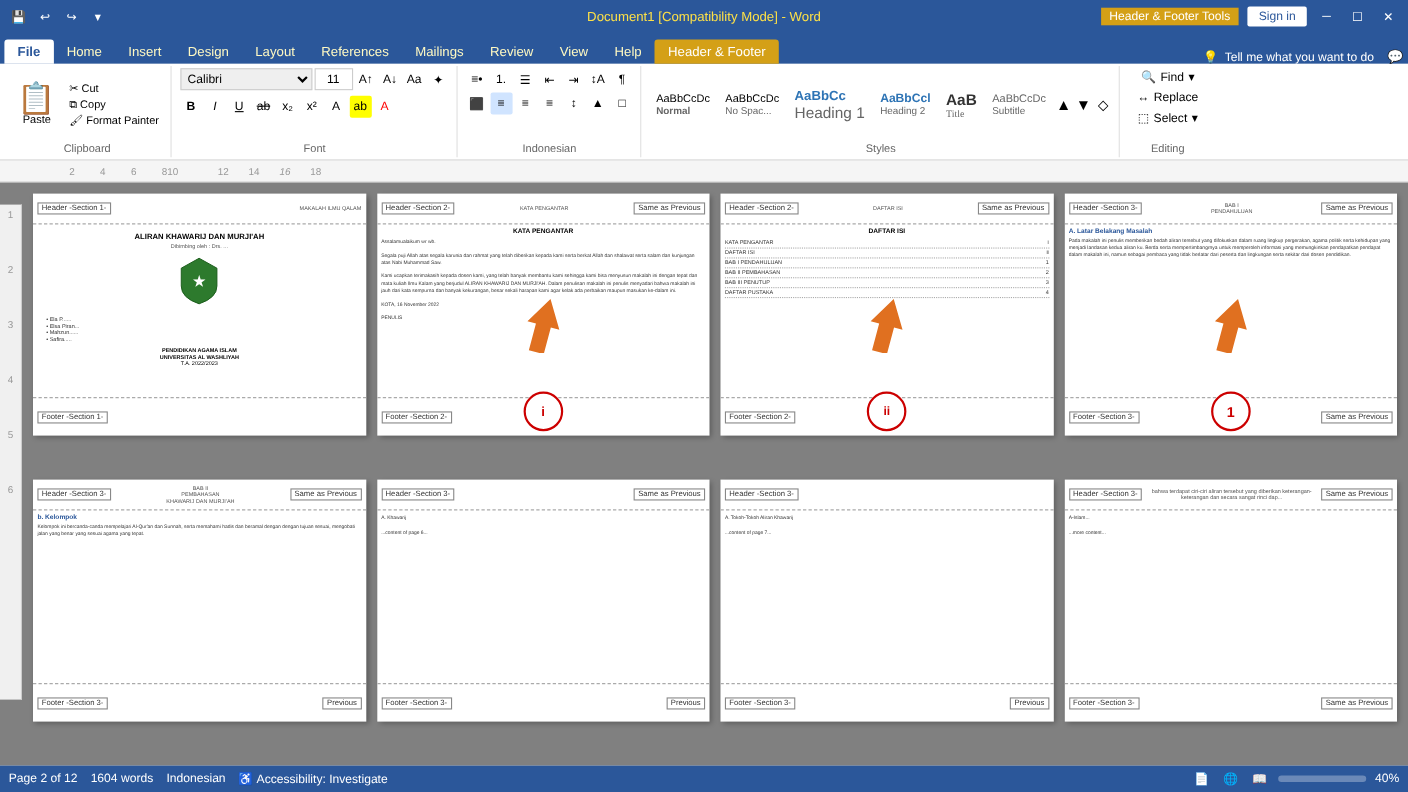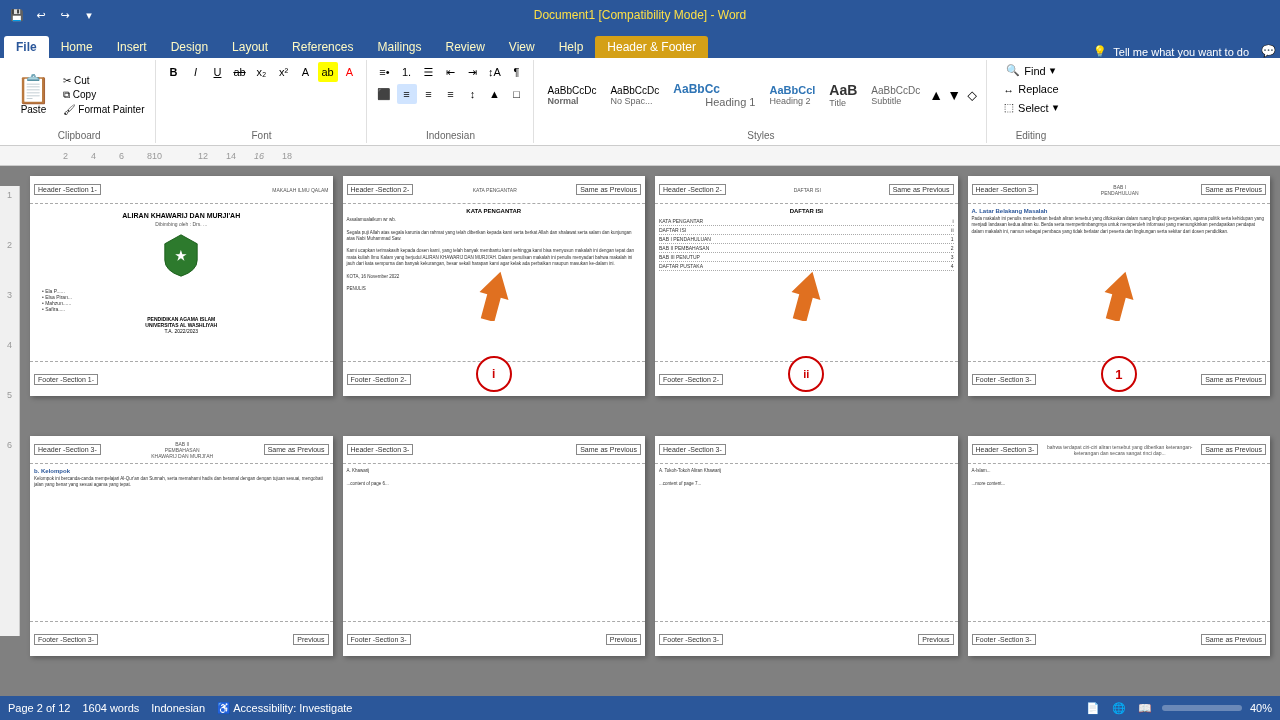--- a/index.html
+++ b/index.html
@@ -356,20 +356,27 @@
 <body>
 
 <div id="title-bar">
   <div class="title-left">
     <div class="qa-icon">💾</div>
     <div class="qa-icon">↩</div>
     <div class="qa-icon">↪</div>
     <div class="qa-icon">▾</div>
   </div>
   <div class="title-center">Document1 [Compatibility Mode] - Word</div>
+  <div class="title-right">
+    <span style="font-size:11px; background:#d4a017; padding:2px 8px;">Header &amp; Footer Tools</span>
+    <button class="sign-in-btn">Sign in</button>
+    <div class="win-btn">─</div>
+    <div class="win-btn">☐</div>
+    <div class="win-btn close-btn">✕</div>
+  </div>
 </div>
 
 <div id="ribbon-tabs">
   <div class="ribbon-tab active">File</div>
   <div class="ribbon-tab">Home</div>
   <div class="ribbon-tab">Insert</div>
   <div class="ribbon-tab">Design</div>
   <div class="ribbon-tab">Layout</div>
   <div class="ribbon-tab">References</div>
   <div class="ribbon-tab">Mailings</div>
@@ -397,20 +404,30 @@
         <div class="small-btn">⧉ <span>Copy</span></div>
         <div class="small-btn">🖌 <span>Format Painter</span></div>
       </div>
     </div>
     <div class="ribbon-group-label">Clipboard</div>
   </div>
 
   <div class="ribbon-group" style="min-width:200px;">
     <div class="ribbon-group-content" style="flex-direction:column; align-items:flex-start; gap:3px;">
       <div class="font-row">
+        <select class="font-select">
+          <option>Calibri</option>
+        </select>
+        <input class="font-size-input" type="text" value="11" style="">
+        <button class="font-btn">A↑</button>
+        <button class="font-btn">A↓</button>
+        <button class="font-btn">Aa</button>
+        <button class="font-btn">✦</button>
+      </div>
+      <div class="font-row">
         <button class="font-btn bold">B</button>
         <button class="font-btn italic">I</button>
         <button class="font-btn" style="text-decoration:underline;">U</button>
         <button class="font-btn" style="text-decoration:line-through;">ab</button>
         <button class="font-btn">x₂</button>
         <button class="font-btn">x²</button>
         <button class="font-btn">A</button>
         <button class="font-btn" style="background:#ffff00;">ab</button>
         <button class="font-btn" style="color:red;">A</button>
       </div>
@@ -447,29 +464,29 @@
       <div class="style-item" style="font-size:10px;">
         <div>AaBbCcDc</div>
         <div style="font-size:9px; color:#666;font-weight:bold;">Normal</div>
       </div>
       <div class="style-item" style="font-size:10px;">
         <div>AaBbCcDc</div>
         <div style="font-size:9px; color:#666;">No Spac...</div>
       </div>
       <div class="style-item" style="font-size:10px; color:#2e74b5;">
         <div style="font-size:12px; font-weight:bold;">AaBbCc</div>
-        <div style="font-size:11px; color:#666;margin-left:32px;">Heading 1</div>
+        <div style="font-size:14px; color:#666;">Heading 1</div>
       </div>
       <div class="style-item" style="font-size:10px; color:#2e74b5;">
         <div style="font-size:11px; font-weight:bold;">AaBbCcl</div>
         <div style="font-size:9px; color:#666;">Heading 2</div>
       </div>
       <div class="style-item">
         <div style="font-size:14px; font-weight:bold; color:#333;">AaB</div>
-        <div style="font-size:9px; color:#666;">Title</div>
+        <div style="font-size:9px; color:#666;font-family:Liberation Serif, serif;">Title</div>
       </div>
       <div class="style-item" style="font-size:10px; color:#666;">
         <div>AaBbCcDc</div>
         <div style="font-size:9px; color:#666;">Subtitle</div>
       </div>
       <button style="width:16px; height:60px; border:none; background:none; cursor:pointer; font-size:14px;">▲</button>
       <button style="width:16px; height:60px; border:none; background:none; cursor:pointer; font-size:14px;">▼</button>
       <button style="width:16px; height:60px; border:none; background:none; cursor:pointer; font-size:14px;">⬦</button>
     </div>
     <div class="ribbon-group-label">Styles</div>

